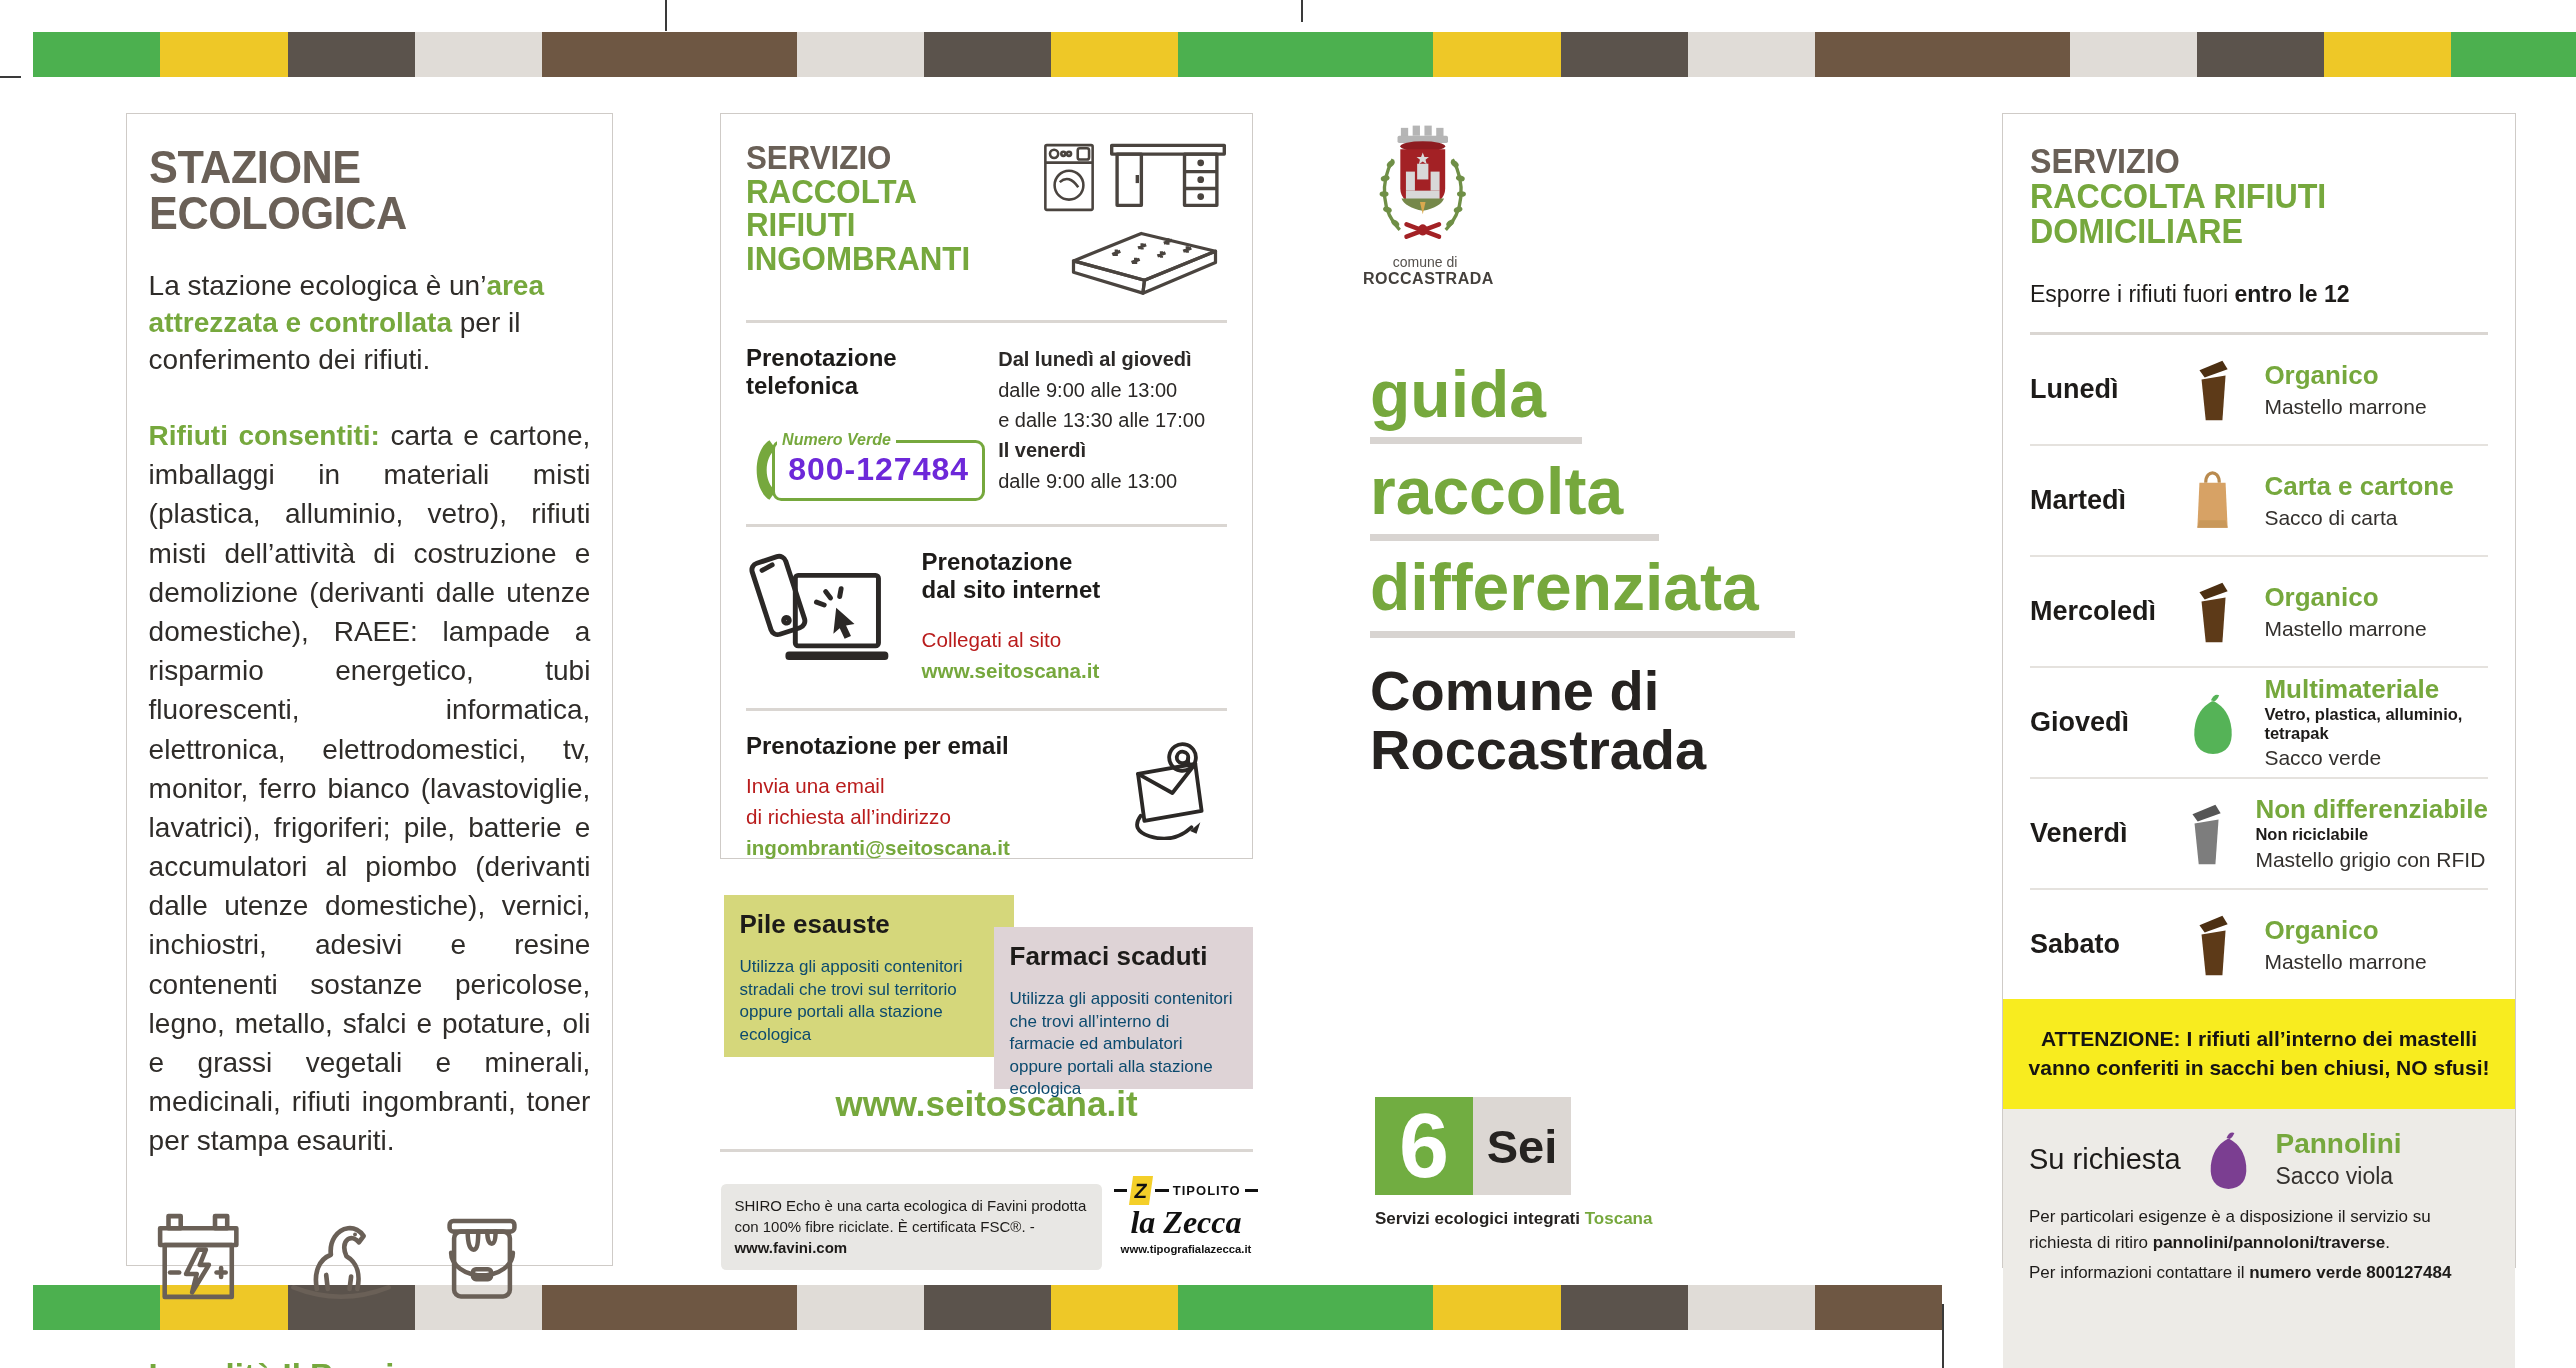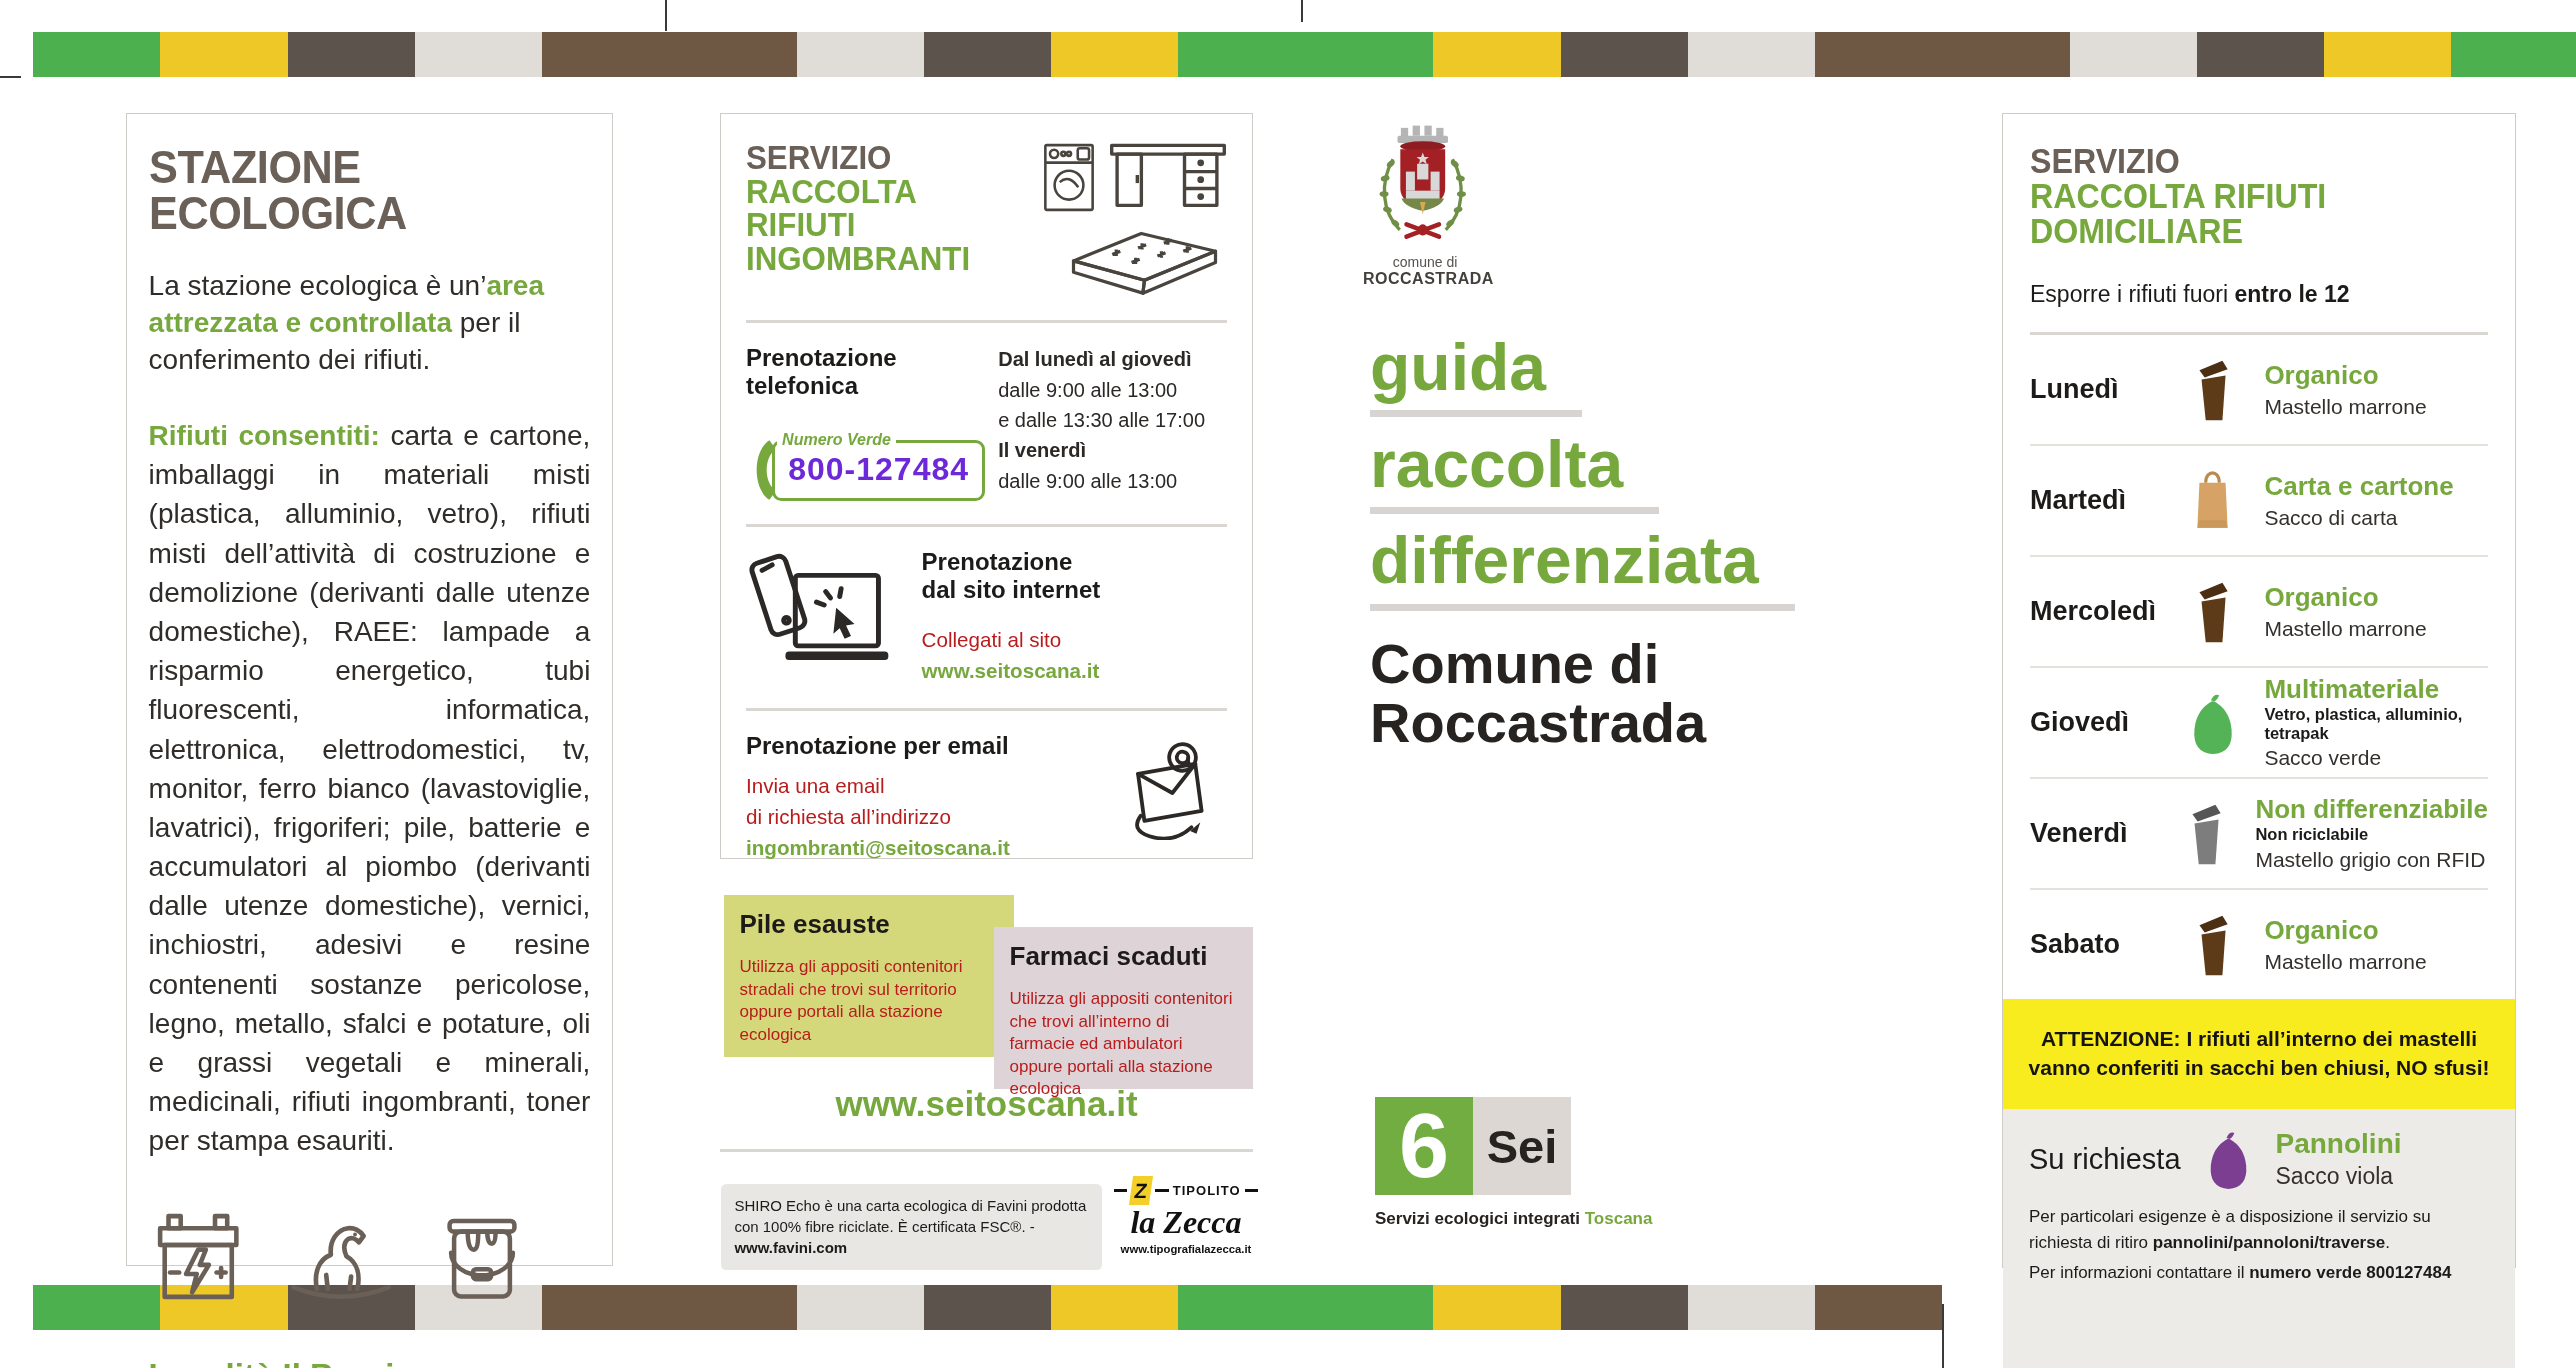--- a/index.html
+++ b/index.html
@@ -41,21 +41,21 @@
   .nv{display:flex;align-items:center;margin-top:39px;}
   .nv-box{border:3.1px solid #76a83d;border-radius:9.3px;position:relative;background:#fff;
           padding:8.2px 13.4px 9.3px;margin-left:-6.2px;}
   .nv-label{position:absolute;top:-12.4px;left:2.1px;background:#fff;padding:0 5.2px;
             color:#76a83d;font-size:16px;font-weight:bold;font-style:italic;white-space:nowrap;}
   .nv-num{font-size:32px;font-weight:bold;letter-spacing:1px;color:#6d28d9;}
   .weblink,.maillink{color:#76a83d;font-weight:bold;}
   
   .infobox{box-sizing:border-box;padding:14.4px 15.5px;}
   .infobox h3{margin:0;font-size:26px;color:#1d1b19;}
-  .infobox p{margin:15.5px 0 0;font-size:17px;line-height:1.33;color:#b91c1c;}
+  .infobox p{margin:15.5px 0 0;font-size:17px;line-height:1.33;color:#0c4a6e;}
   .sitebig{font-size:35px;font-weight:bold;text-align:center;}
   .papernote{background:#e8e7e4;border-radius:5.2px;box-sizing:border-box;
              padding:11.3px 13.4px;font-size:15px;line-height:1.4;color:#1d1b19;}
   .lz{width:144px;text-align:center;color:#111;}
   .lz-row{display:flex;align-items:center;justify-content:center;gap:4.1px;}
   .lz-bar{height:3.6px;background:#111;flex:0 0 13.4px;}
   .lz-z{width:23px;height:29px;background:#f4cf29;transform:skewX(-8deg);display:flex;
         align-items:center;justify-content:center;font-size:20.6px;font-weight:bold;color:#111;}
   .lz-tip{font-size:13px;font-weight:bold;letter-spacing:1px;}
   .lz-name{font-family:"Liberation Serif","DejaVu Serif",serif;font-style:italic;font-weight:bold;
@@ -318,21 +318,21 @@
       <g stroke="#a32125" stroke-width="8" fill="none" stroke-linecap="round">
         <path d="M72,208 L130,186"></path>
           <path d="M130,208 L72,186"></path>
           <path d="M95,196 q6,-12 12,0 q-6,12 -12,0" fill="#a32125"></path>
       </g>
     </svg>
     <div class="crest-cap1">comune di</div>
     <div class="crest-cap2">ROCCASTRADA</div>
   </div>
 
-  <div class="abs" style="left:1370px;top:334px;width:574px;">
+  <div class="abs" style="left:1370px;top:361px;width:574px;">
     <div class="gline"><span class="gword">guida</span></div>
     <div class="gline"><span class="gword">raccolta</span></div>
     <div class="gline"><span class="gword">differenziata</span></div>
     <div class="gsub pre">Comune di
 Roccastrada</div>
   </div>
 
   <div class="abs" style="left:1375px;top:1097px;">
     <div class="sei">
       <div class="sei-sq sei-g">6</div>

